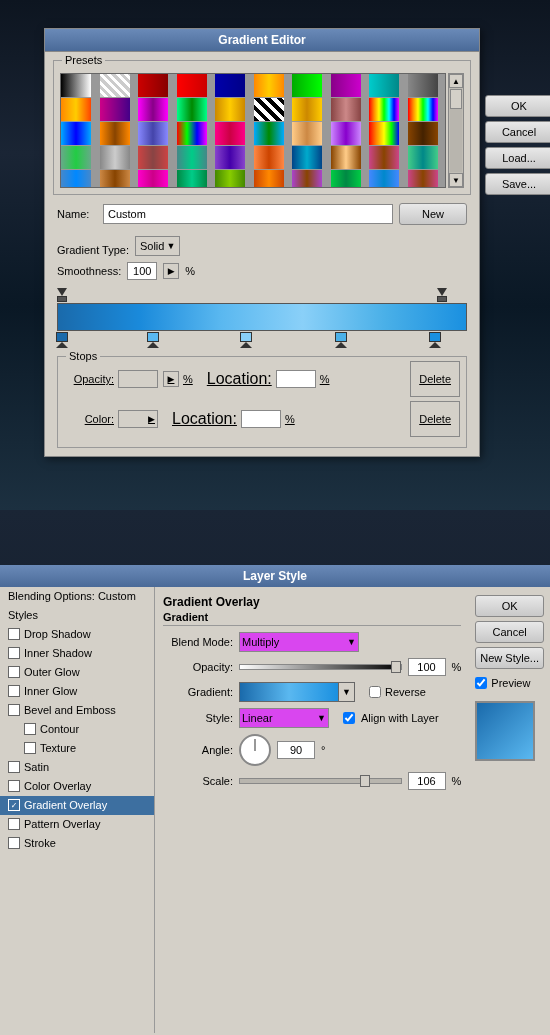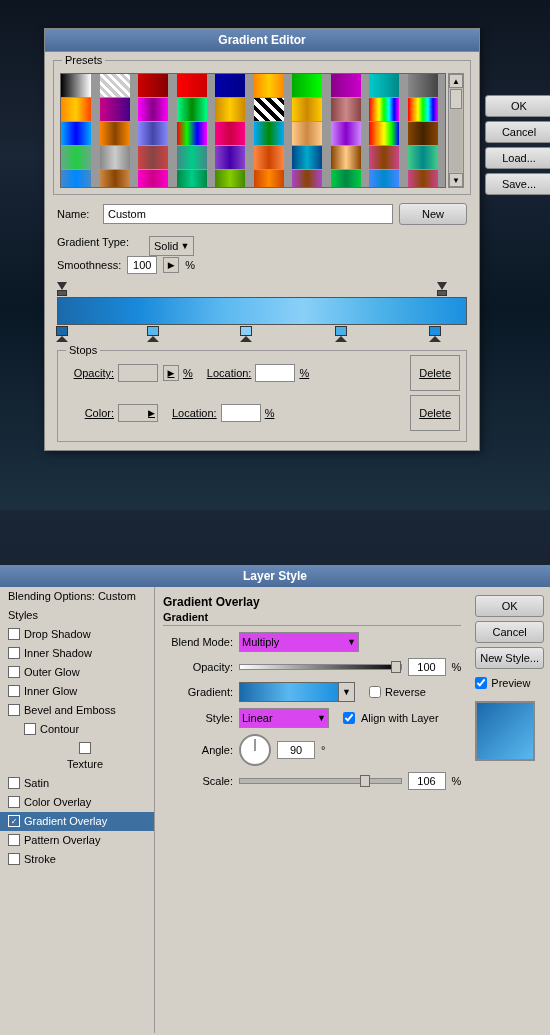--- a/index.html
+++ b/index.html
@@ -137,22 +137,23 @@
       height: 20px;
       background: white;
       border: 1px solid #888;
       padding: 1px 4px;
       font-size: 11px;
     }
 
     
     .gradient-type-row {
       display: flex;
-      align-items: flex-start;
-      gap: 20px;
+      align-items: flex-end;
+      gap: 6px;
+      margin-bottom: 6px;
       padding: 0 4px;
     }
     .gradient-type-select {
       height: 20px;
       background: #d4d0c8;
       border: 1px solid #888;
       font-size: 11px;
       padding: 0 4px;
       display: flex;
       align-items: center;
@@ -277,21 +278,21 @@
     .stops-value-input {
       width: 40px;
       height: 18px;
       background: #d4d0c8;
       border: 1px solid #888;
     }
     .stops-percent {
       font-size: 11px;
     }
     .stops-location-label {
-      font-size: 11px;
+      font-size: 16px;
     }
     .stops-location-input {
       width: 40px;
       height: 18px;
       background: white;
       border: 1px solid #888;
     }
     .delete-btn {
       margin-left: auto;
       height: 36px;
@@ -760,21 +761,21 @@
         <span>Inner Glow</span>
       </div>
       <div class="ls-sidebar-item">
         <div class="ls-checkbox"></div>
         <span>Bevel and Emboss</span>
       </div>
       <div class="ls-sidebar-item" style="padding-left: 24px;">
         <div class="ls-checkbox"></div>
         <span>Contour</span>
       </div>
-      <div class="ls-sidebar-item" style="padding-left: 24px; flex-direction: column;">
+      <div class="ls-sidebar-item" style="padding-left: 24px;">
         <div class="ls-checkbox"></div>
         <span>Texture</span>
       </div>
       <div class="ls-sidebar-item">
         <div class="ls-checkbox"></div>
         <span>Satin</span>
       </div>
       <div class="ls-sidebar-item">
         <div class="ls-checkbox"></div>
         <span>Color Overlay</span>

